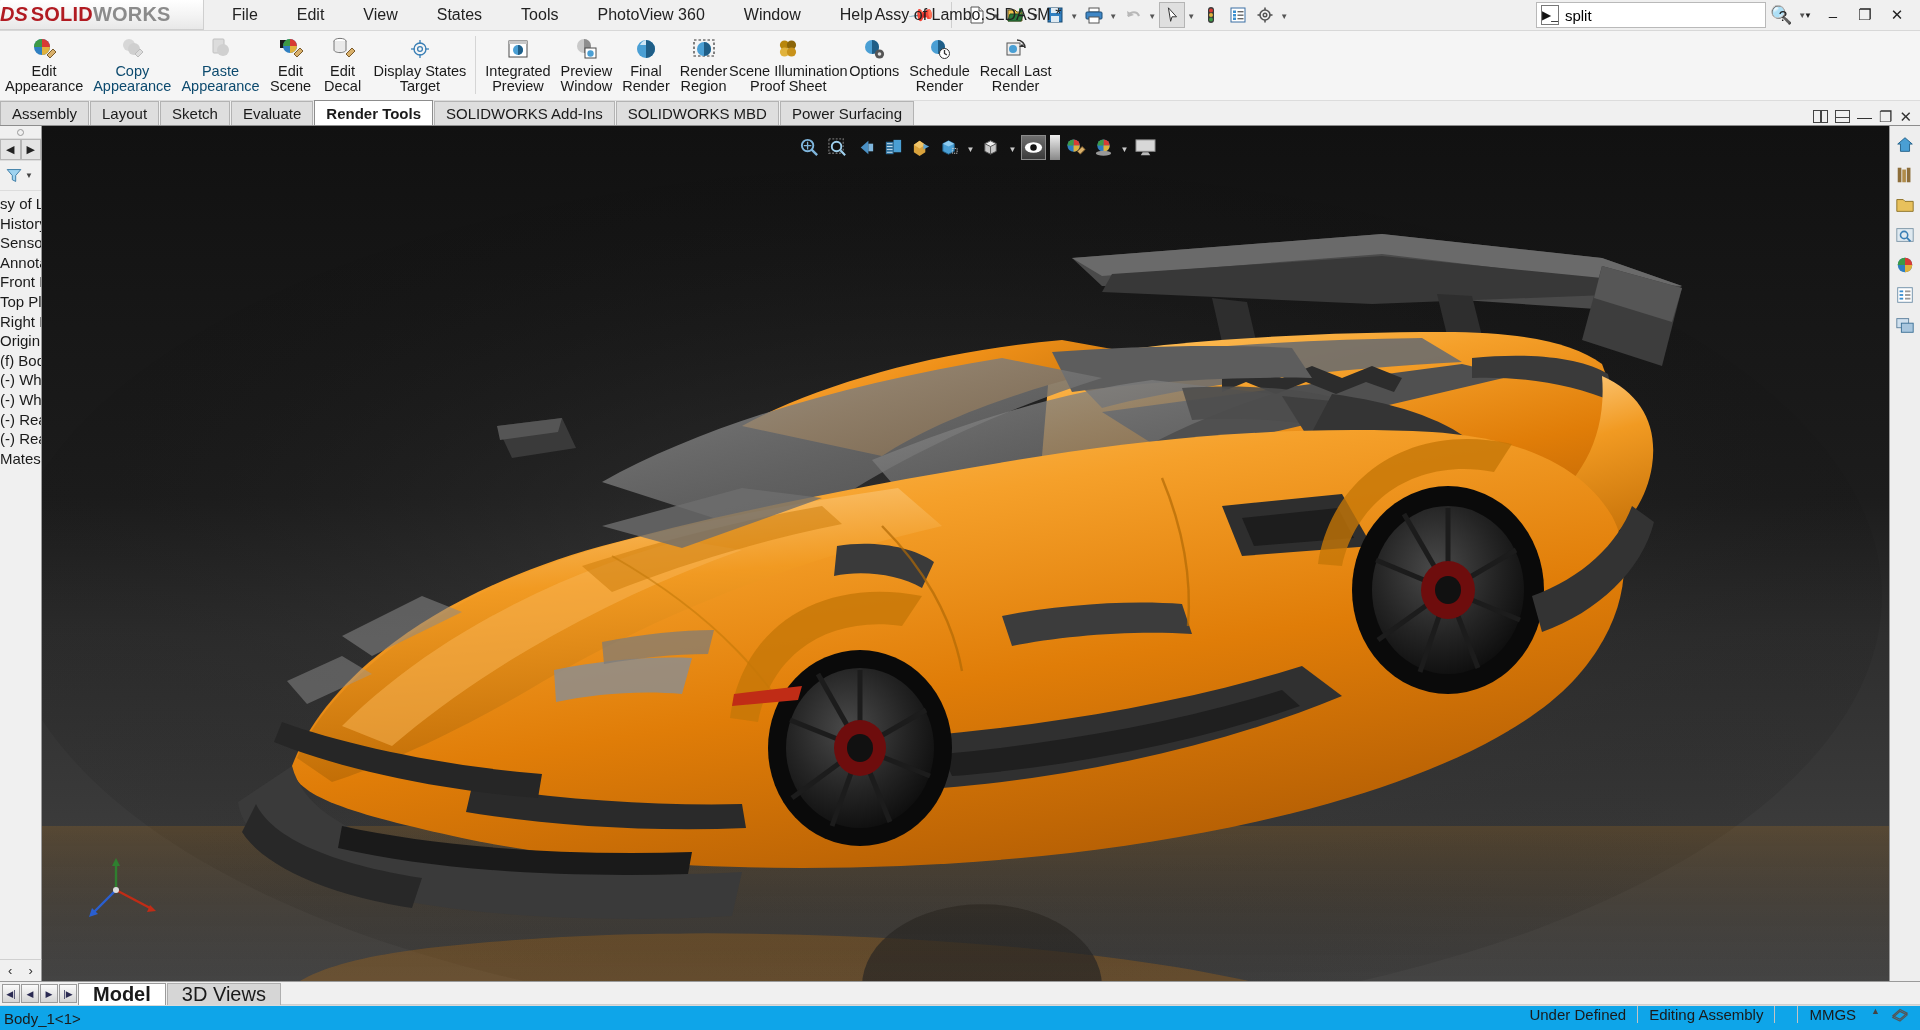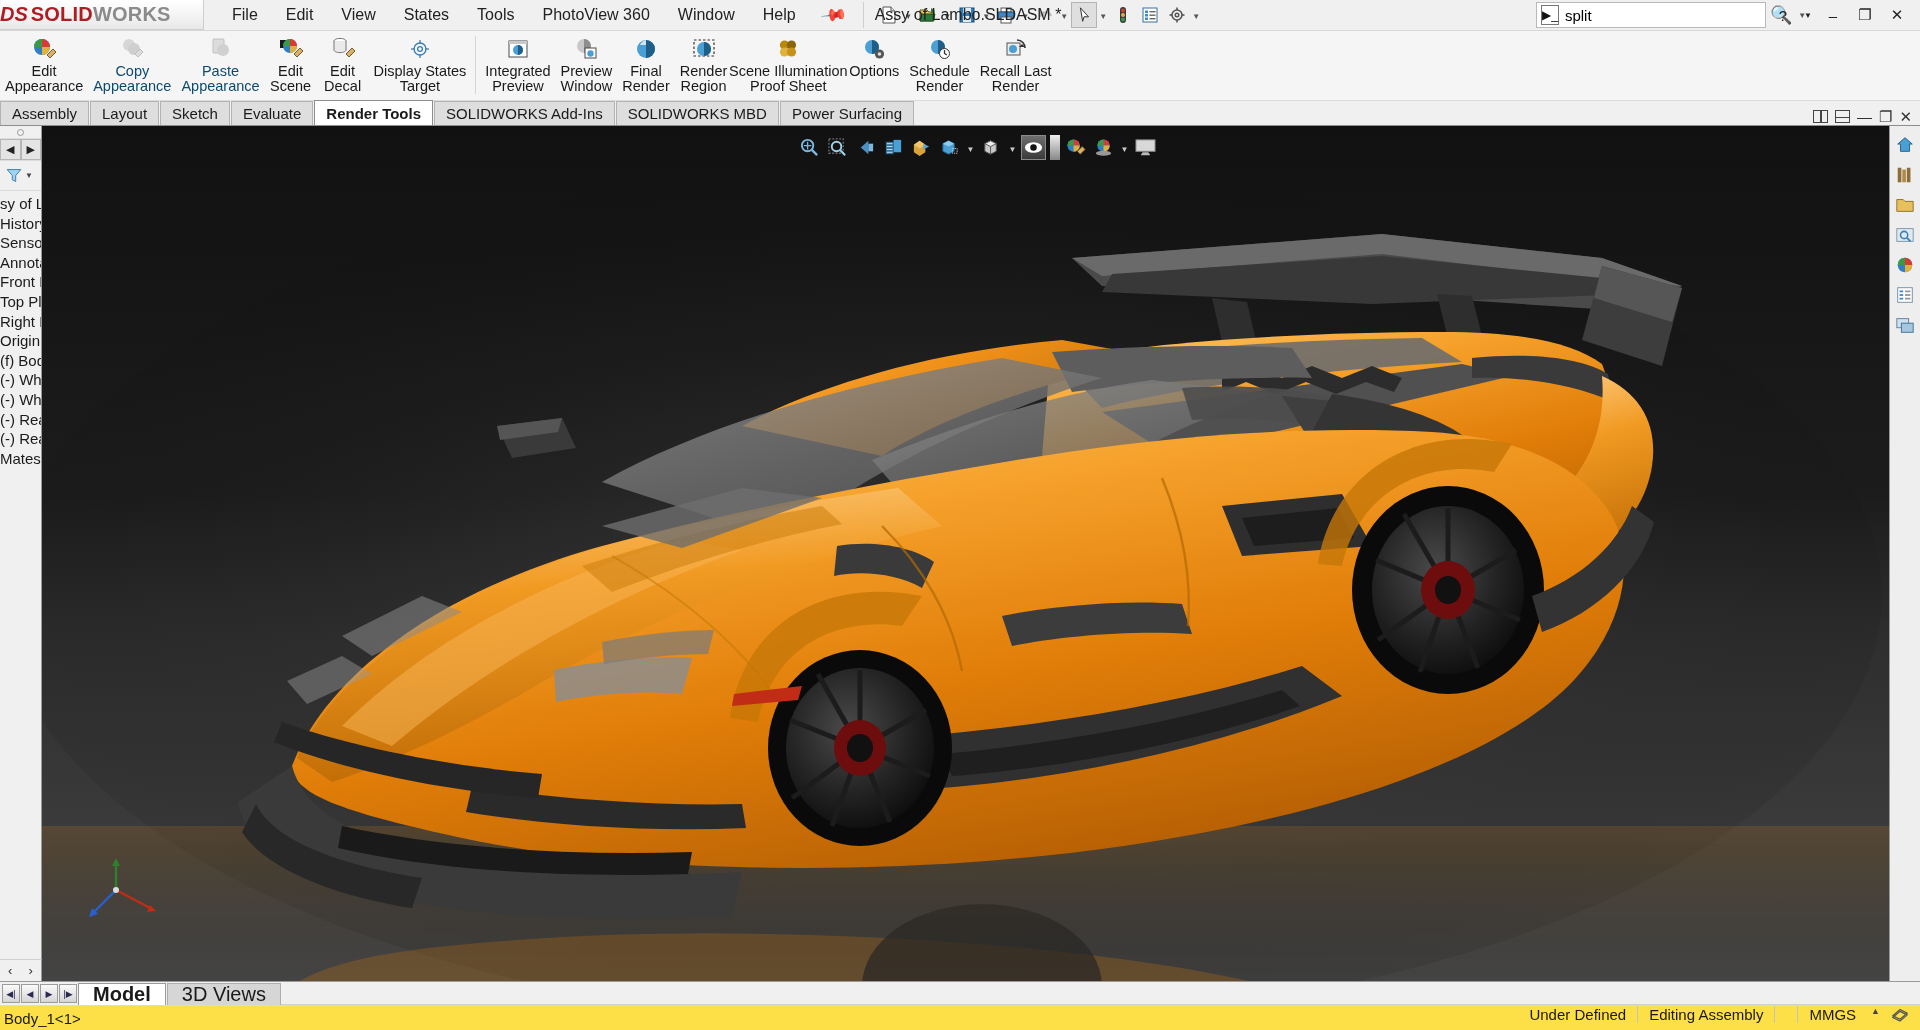--- a/index.html
+++ b/index.html
@@ -21,21 +21,21 @@
   .logo{
     width:204px; height:30px; display:flex; align-items:center; justify-content:flex-start;
     background:linear-gradient(180deg,#ffffff 0%,#f2f2f2 60%,#e8e8e8 100%);
     border-right:1px solid #cfcfcf; border-bottom:1px solid #cfcfcf;
     border-top-left-radius:2px;
   }
   .logo-txt{ font-size:20px; font-weight:bold; letter-spacing:.2px; color:#b11b22; white-space:nowrap;}
   .logo-txt .thin{ color:#8b8b8b; font-weight:bold;}
   .ds-mark{ color:#b11b22; font-size:20px; font-weight:bold; font-style:italic; margin-right:3px;}
 
-  .menubar{ display:flex; align-items:center; margin-left:16px; gap:4px; }
+  .menubar{ display:flex; align-items:center; margin-left:16px; gap:15px; }
   .menu-item{ padding:4px 12px; font-size:16px; color:#222; cursor:default; white-space:nowrap;}
   .pin{ margin-left:12px; color:#2b7dc4; font-size:17px; transform:rotate(38deg); display:inline-block; }
 
   .qat{ display:flex; align-items:center; margin-left:18px; gap:1px;
          border-left:1px solid #cfcfcf; padding-left:12px; height:26px;}
   .qicon{ width:26px;height:26px;display:flex;align-items:center;justify-content:center;}
   .qcaret{ width:11px;height:26px;display:flex;align-items:flex-end;justify-content:center;
            font-size:8px;color:#555;padding-bottom:7px;}
   .qicon.sel{ background:#dfdfdf; border:1px solid #b4b4b4; }
 
@@ -144,21 +144,21 @@
   .navbtns{ display:flex; margin-left:2px; gap:1px;}
   .navbtn{ width:18px;height:19px;background:linear-gradient(180deg,#fbfbfb,#d5d5d5);
            border:1px solid #9c9c9c; display:flex;align-items:center;justify-content:center;
            font-size:9px;color:#2a2a52;}
   .dtab{ height:22px;padding:0 14px;display:flex;align-items:center;font-size:20px;
          background:#d6d6d6;border:1px solid #aeaeae;border-bottom:none;margin-left:1px;}
   .dtab.active{ background:#fff;font-weight:bold;border-color:#9a9a9a;}
   .dtab-fill{ flex:1;height:22px;border-bottom:1px solid #cfcfcf;}
 
   .statusbar{
-    height:22px; background:#fde047; display:flex; align-items:center; flex:0 0 25px;
+    height:22px; background:#0ea5e9; display:flex; align-items:center; flex:0 0 25px;
     font-size:15px; color:#1a1a1a; border-top:1px solid #dadada;
   }
   .st-left{ padding-left:4px;}
   .st-right{ margin-left:auto; display:flex; align-items:flex-start; height:25px;}
   .st-cell{ padding:0 11px; height:17px; display:flex; align-items:center;
             border-left:1px solid #c3c3c3;}
   .st-cell.first{border-left:none;}
   .st-caret{ font-size:9px;color:#444;padding:0 10px 0 4px;}
   .st-icon{ padding-right:10px; }
 </style>

